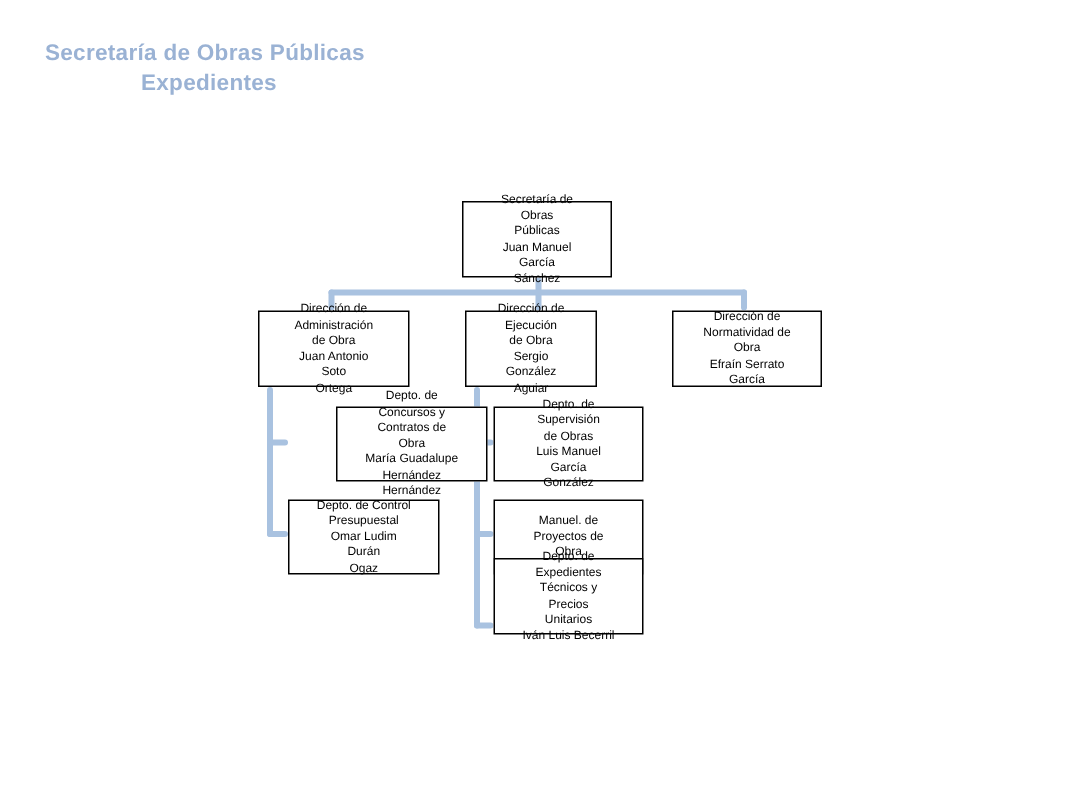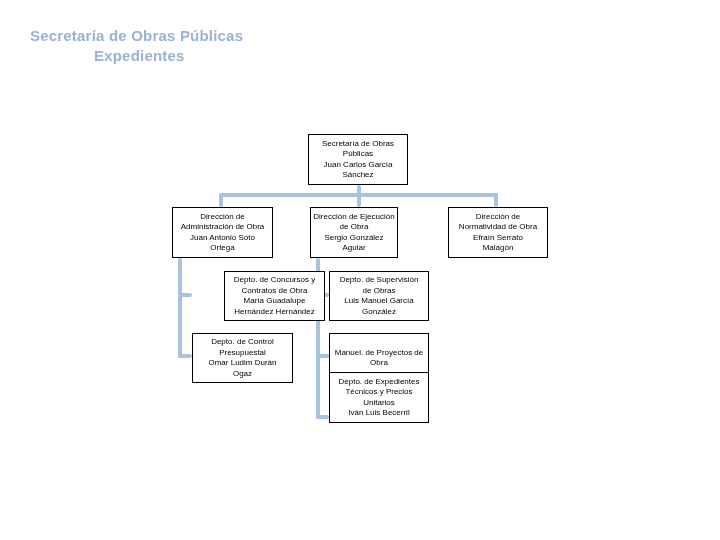--- a/index.html
+++ b/index.html
@@ -29,21 +29,21 @@
     padding-left:64px;
   }
   .box{
     position:absolute;box-sizing:border-box;
     background:var(--box-fill);
     border:1px solid var(--box-border);
     color:var(--box-text);
     display:flex;flex-direction:column;align-items:center;justify-content:center;
     text-align:center;
     font-size:8px;line-height:10.5px;
-    padding:1px 2px;
+    padding:1px 18px;
     z-index:2;
   }
   .box-unit,.box-person{white-space:pre-line;}
   .conn{
     position:absolute;background:var(--connector);border-radius:2px;z-index:1;
   }
 </style>
 </head>
 <body>
 
@@ -65,21 +65,21 @@
   <div class="conn" style="left:178px;top:354px;width:14px;height:4px;"></div>
 
   <div class="conn" style="left:316px;top:258px;width:4px;height:161px;"></div>
   <div class="conn" style="left:316px;top:293px;width:13px;height:4px;"></div>
   <div class="conn" style="left:316px;top:354px;width:13px;height:4px;"></div>
   <div class="conn" style="left:316px;top:415px;width:13px;height:4px;"></div>
 
   <div class="box" style="left:308px;top:134px;width:100px;height:51px;">
     <div class="box-unit">Secretaría de Obras
 Públicas</div>
-    <div class="box-person">Juan Carlos García
+    <div class="box-person">Juan Manuel García
 Sánchez</div>
   </div>
 
   <div class="box" style="left:172px;top:207px;width:101px;height:51px;">
     <div class="box-unit">Dirección de
 Administración de Obra</div>
     <div class="box-person">Juan Antonio Soto
 Ortega</div>
   </div>
 
@@ -87,21 +87,21 @@
     <div class="box-unit">Dirección de Ejecución
 de Obra</div>
     <div class="box-person">Sergio González
 Aguiar</div>
   </div>
 
   <div class="box" style="left:448px;top:207px;width:100px;height:51px;">
     <div class="box-unit">Dirección de
 Normatividad de Obra</div>
     <div class="box-person">Efraín Serrato
-Malagón</div>
+García</div>
   </div>
 
   <div class="box" style="left:192px;top:271px;width:101px;height:50px;margin-left:32px;">
     <div class="box-unit">Depto. de Concursos y
 Contratos de Obra</div>
     <div class="box-person">María Guadalupe
 Hernández Hernández</div>
   </div>
 
   <div class="box" style="left:192px;top:333px;width:101px;height:50px;">

